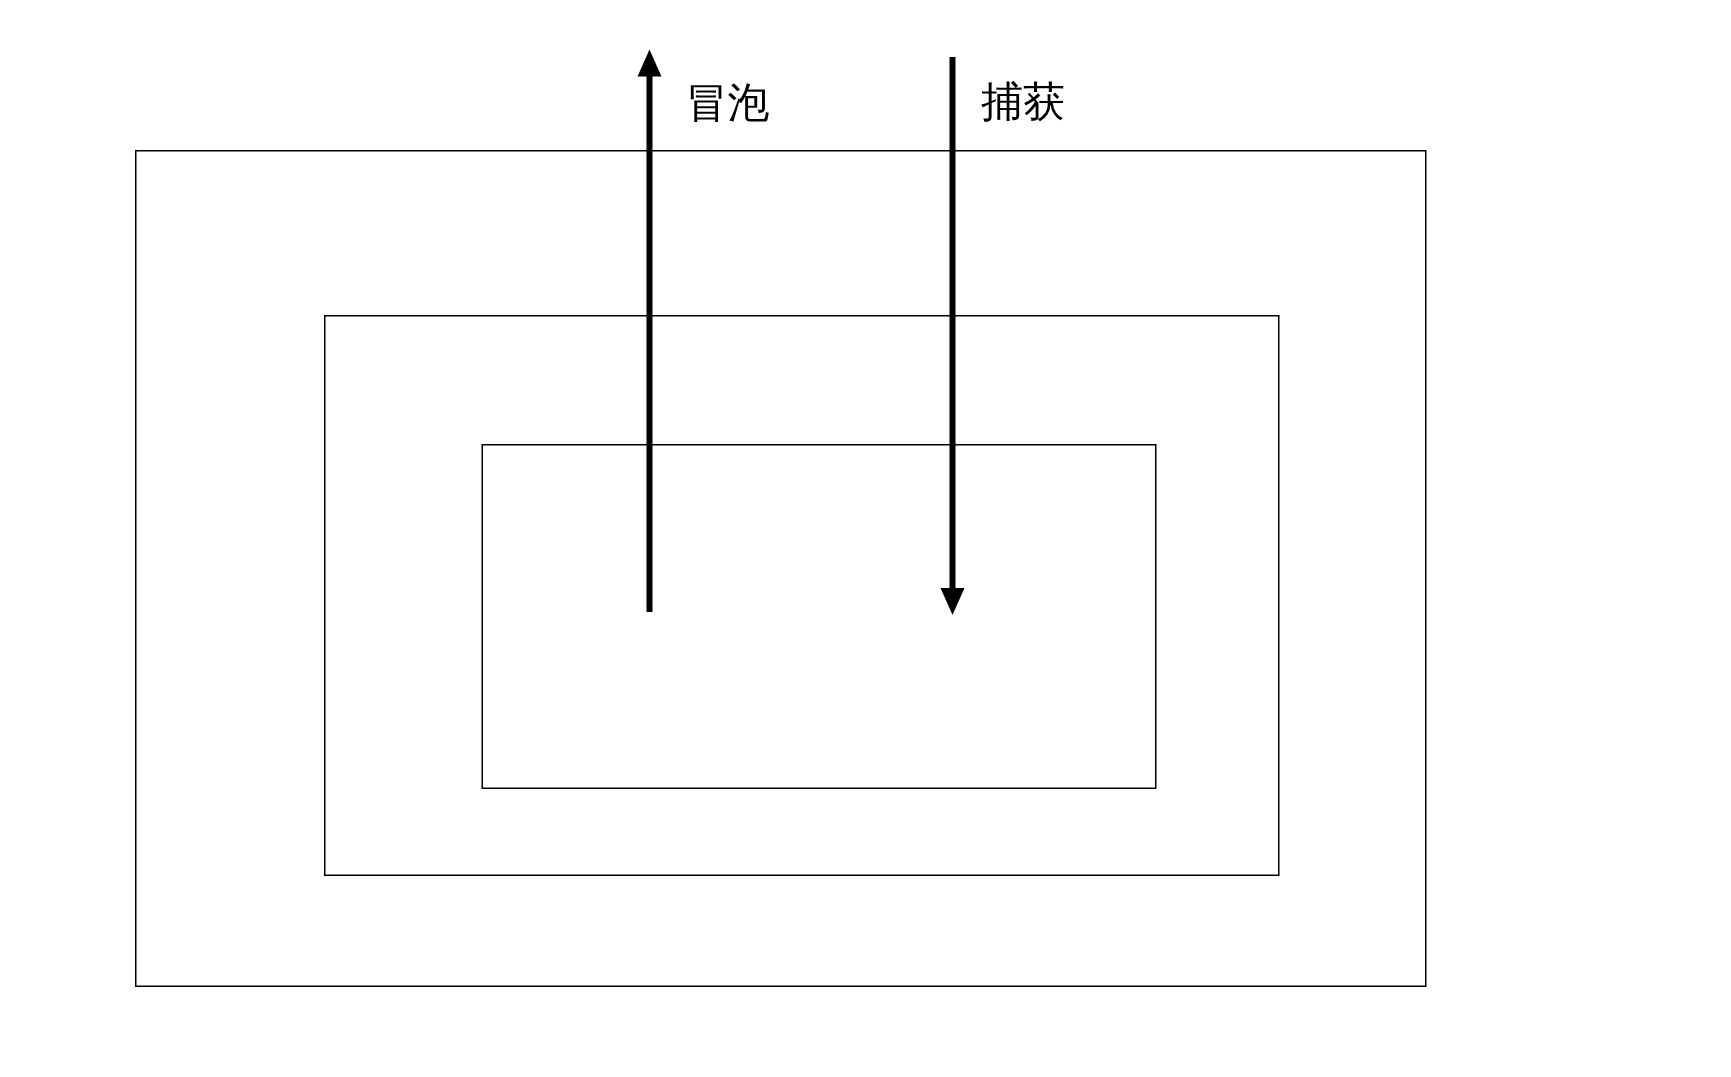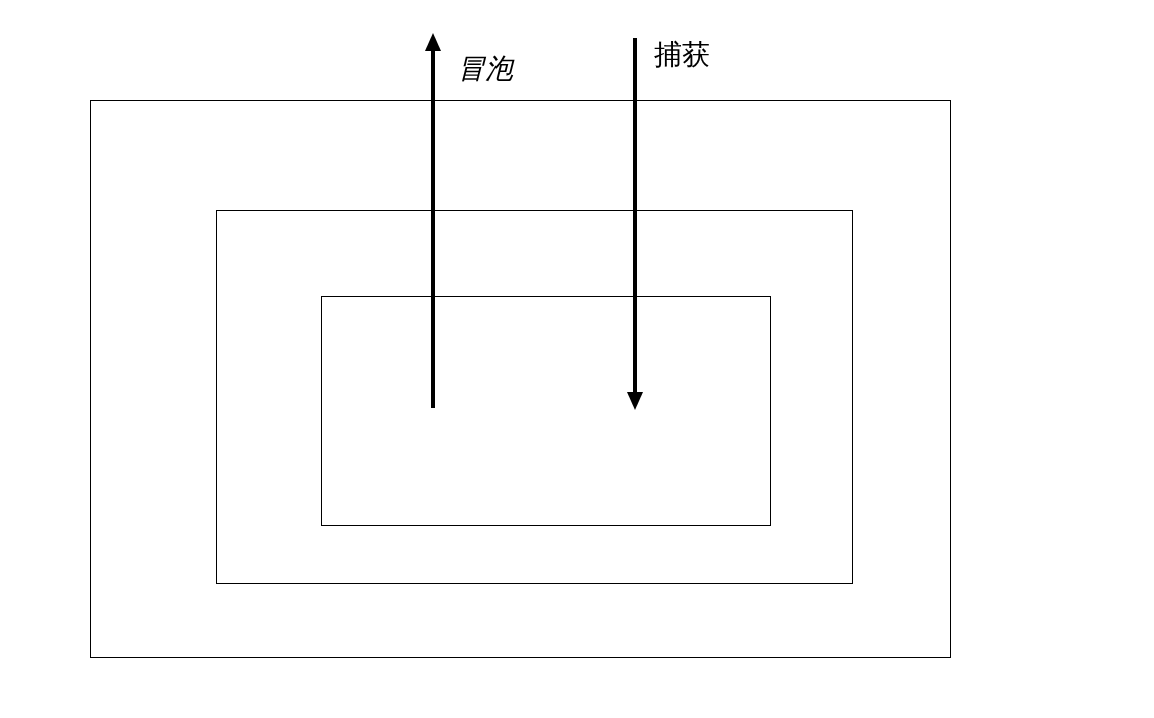--- a/index.html
+++ b/index.html
@@ -26,25 +26,24 @@
     color: #000000;
     font-family: "DejaVu Sans", "Liberation Sans", sans-serif;
     font-size: 28px;
     line-height: 30px;
     white-space: nowrap;
     user-select: none;
   }
   #label-bubbling {
     left: 457px;
     top: 54px;
-    font-style: italic;
   }
   #label-capturing {
     left: 654px;
-    top: 40px;
+    top: 54px;
     font-family: Liberation Serif, serif;
   }
 </style>
 </head>
 <body style="background: rgb(255, 255, 255);">
 
 <svg id="diagram-canvas" viewBox="0 0 1154 718" xmlns="http://www.w3.org/2000/svg">
 
   <rect x="90.5" y="100.5" width="860" height="557" fill="none" stroke="#000000" stroke-width="1"></rect>
 

